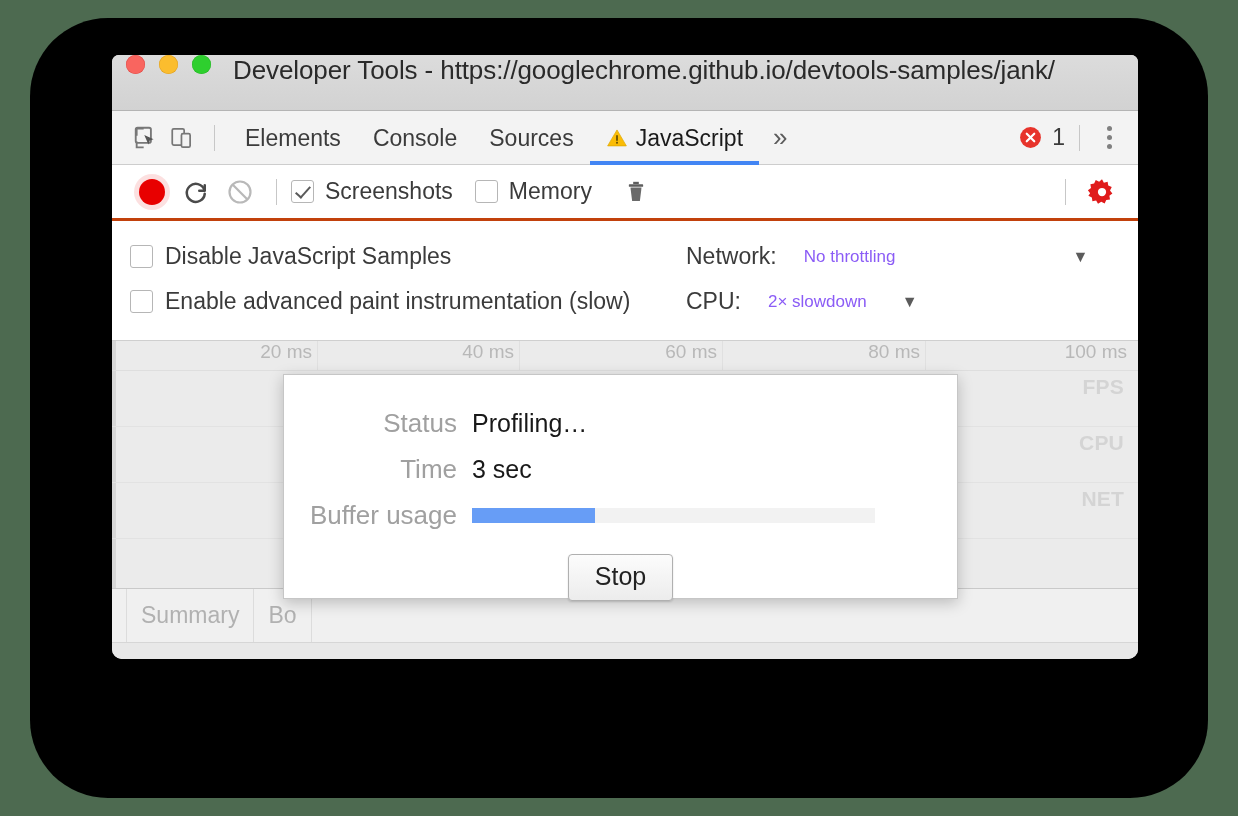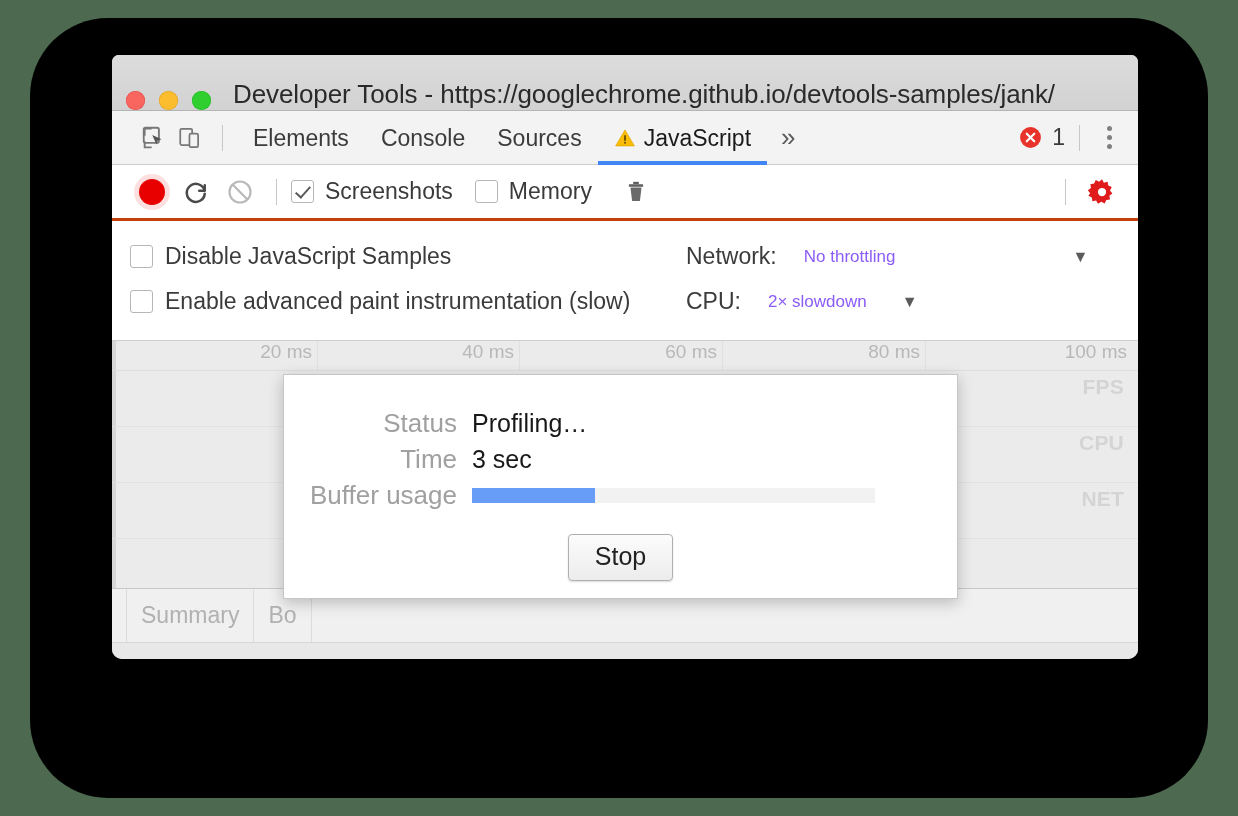--- a/index.html
+++ b/index.html
@@ -38,21 +38,21 @@
     border-radius: 7px 7px 10px 10px;
     overflow: hidden;
   }
 
   
   #titlebar {
     height: 56px;
     background: linear-gradient(#dcdcdc, #d2d2d2);
     border-bottom: 1px solid #b4b4b4;
     display: flex;
-    align-items: flex-end;
+    align-items: flex-start;
     padding: 0 14px;
     position: relative;
   }
   .traffic {
     width: 19px; height: 19px;
     border-radius: 50%;
     margin-right: 14px;
     flex: 0 0 auto;
   }
   .traffic.red    { background: #f9655f; box-shadow: inset 0 0 0 0.5px #e04d49; }
@@ -67,21 +67,21 @@
     letter-spacing: -0.1px;
   }
 
   
   #tabstrip {
     height: 54px;
     background: #f3f3f3;
     border-bottom: 1px solid #cdcdcd;
     display: flex;
     align-items: center;
-    padding: 0 12px 0 24px;
+    padding: 0 12px 0 16px;
     position: relative;
   }
   .dt-icon-btn {
     width: 36px; height: 36px;
     display: flex; align-items: center; justify-content: center;
     flex: 0 0 auto;
   }
   .vsep {
     width: 1px; height: 26px;
     background: #c7c7c7;
@@ -268,20 +268,21 @@
     height: 225px;
     background: #ffffff;
     border: 1px solid #c6c6c6;
     box-shadow: 0 4px 14px rgba(0,0,0,0.22);
     z-index: 20;
   }
   .dlg-row {
     display: flex;
     align-items: center;
     height: 36px;
+    margin-top: 10px;
   }
   .dlg-label {
     width: 188px;
     text-align: right;
     font-size: 26px;
     color: #a0a0a0;
     padding-right: 15px;
     white-space: nowrap;
   }
   .dlg-value {

